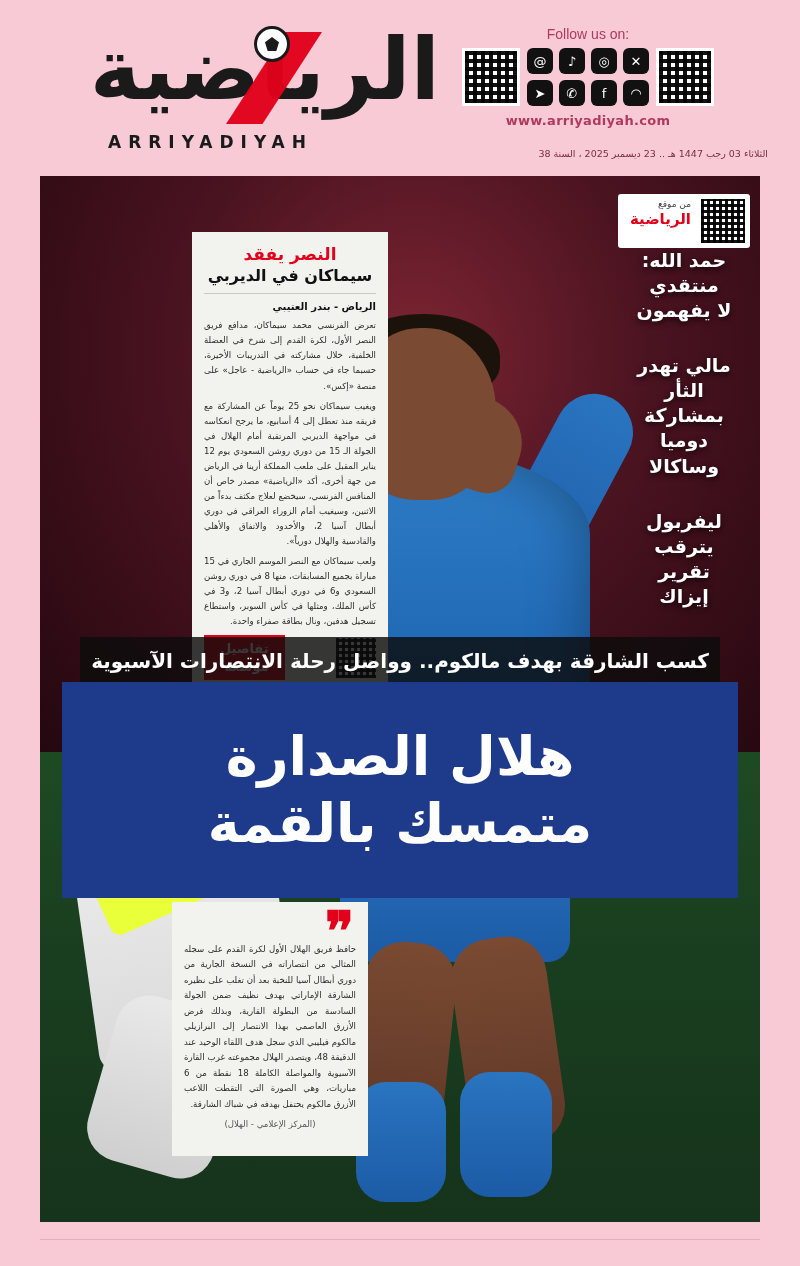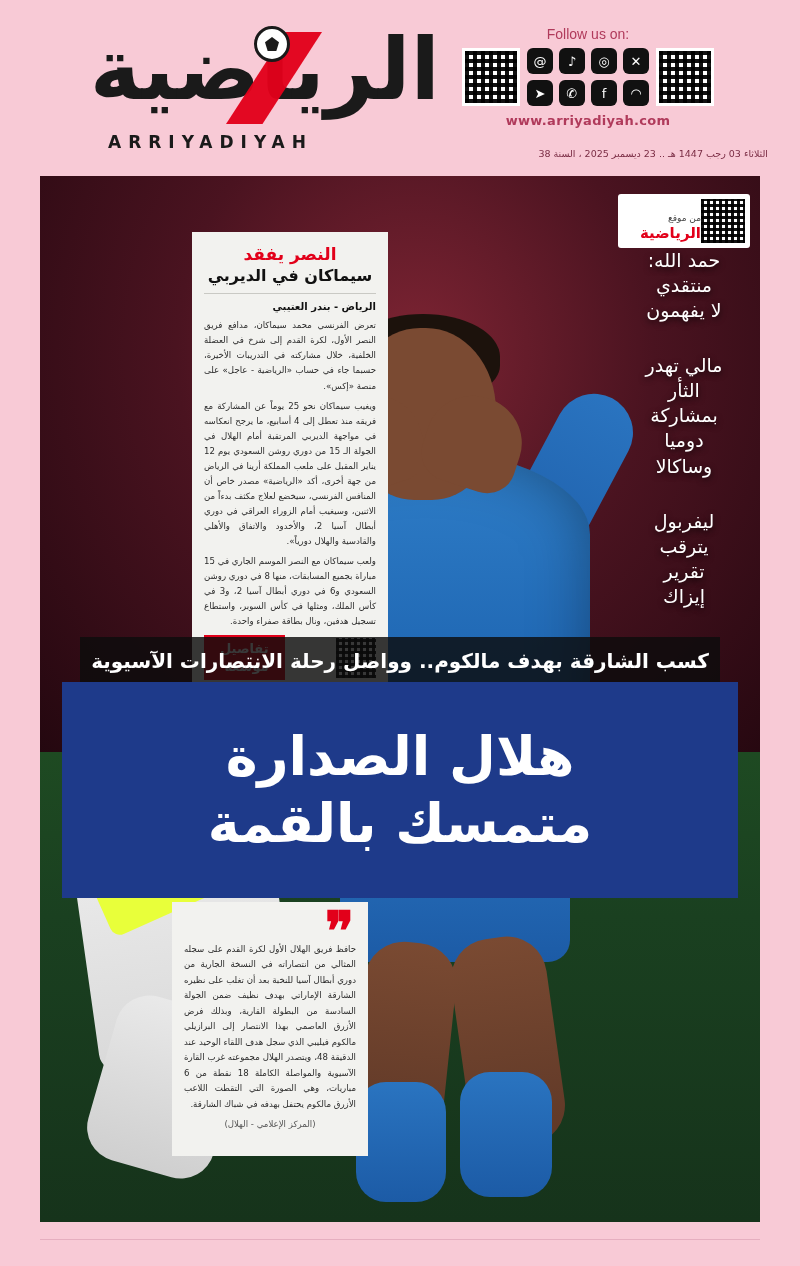--- a/index.html
+++ b/index.html
@@ -133,33 +133,33 @@
   .pb-oppleg { position:absolute; left: 60px; top: 250px; width: 130px; height: 170px; background: linear-gradient(180deg,#e9e9e9,#cfcfcf); border-radius: 34px; transform: rotate(16deg); }
   .pb-boot { position:absolute; left: 58px; top: 108px; width: 120px; height: 56px; background: #e8ff3a; border-radius: 10px 26px 14px 10px; transform: rotate(-24deg); }
 
   
   .side-heads {
     position: absolute; right: 16px; top: 72px; width: 120px; text-align: center;
     z-index: 6;
   }
   .side-qr {
     position: absolute; right: 10px; top: 18px; width: 132px; height: 54px;
-    background: #fff; border-radius: 3px; display: flex; align-items: flex-end; gap: 0; padding: 5px; direction: rtl;
+    background: #fff; border-radius: 3px; display: flex; align-items: flex-start; gap: 10px; padding: 5px; direction: rtl;
   }
   .side-qr .mini-qr {
     width: 44px; height: 44px;
     background: repeating-linear-gradient(90deg,#111 0 3px,#fff 3px 6px),
                 repeating-linear-gradient(0deg,#111 0 3px,#fff 3px 6px);
     background-blend-mode: multiply;
   }
   .side-qr .t { font-size: 9px; color:#444; line-height:1.25; text-align:right; }
   .side-qr .t b { display:block; color:#e2001a; font-size: 15px; font-weight:900; }
 
   .side-item {
-    color:#fff; font-weight: 400; font-size: 19px; line-height: 1.32;
+    color:#fff; font-weight: 700; font-size: 19px; line-height: 1.32;
     margin-bottom: 30px; text-shadow: 0 2px 6px rgba(0,0,0,.75);
   }
 
   
   .article {
     position: absolute; right: 372px; top: 56px; width: 196px; min-height: 360px;
     background: #f2f2ef; padding: 12px 12px 10px; z-index: 6;
   }
   .article h3 { color: #e2001a; font-size: 17px; font-weight: 900; text-align: center; line-height: 1.2;}
   .article h4 { color: #111; font-size: 16px; font-weight: 900; text-align: center; margin-top: 2px; }

